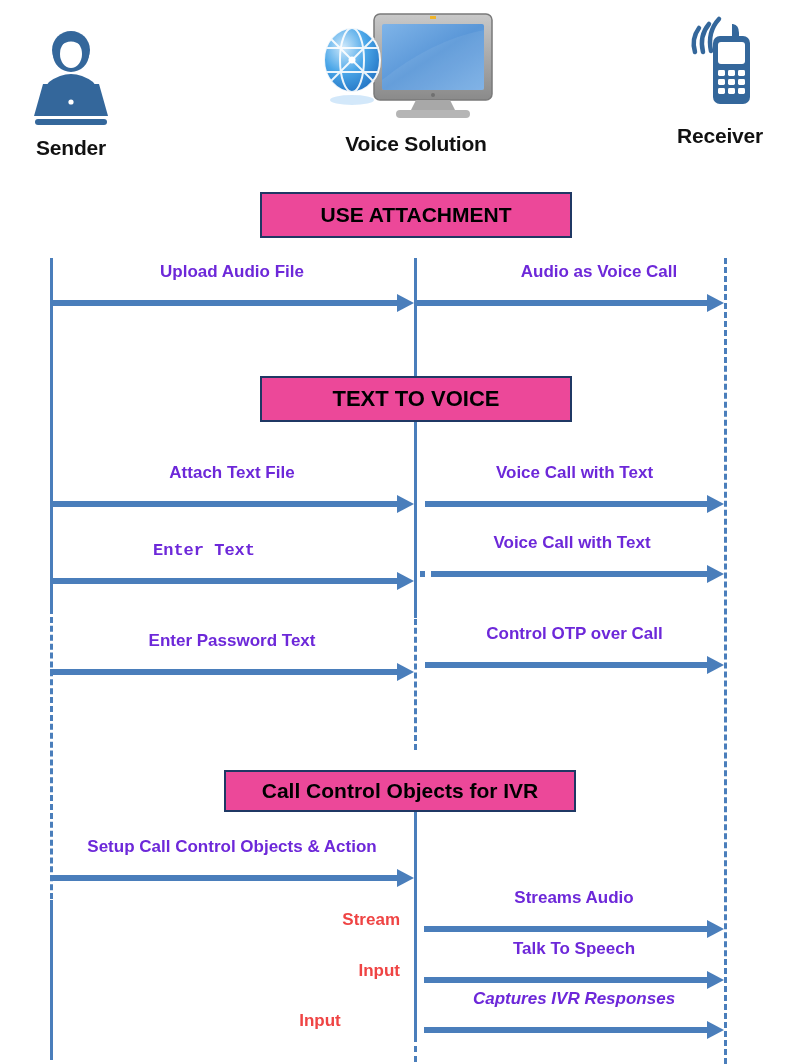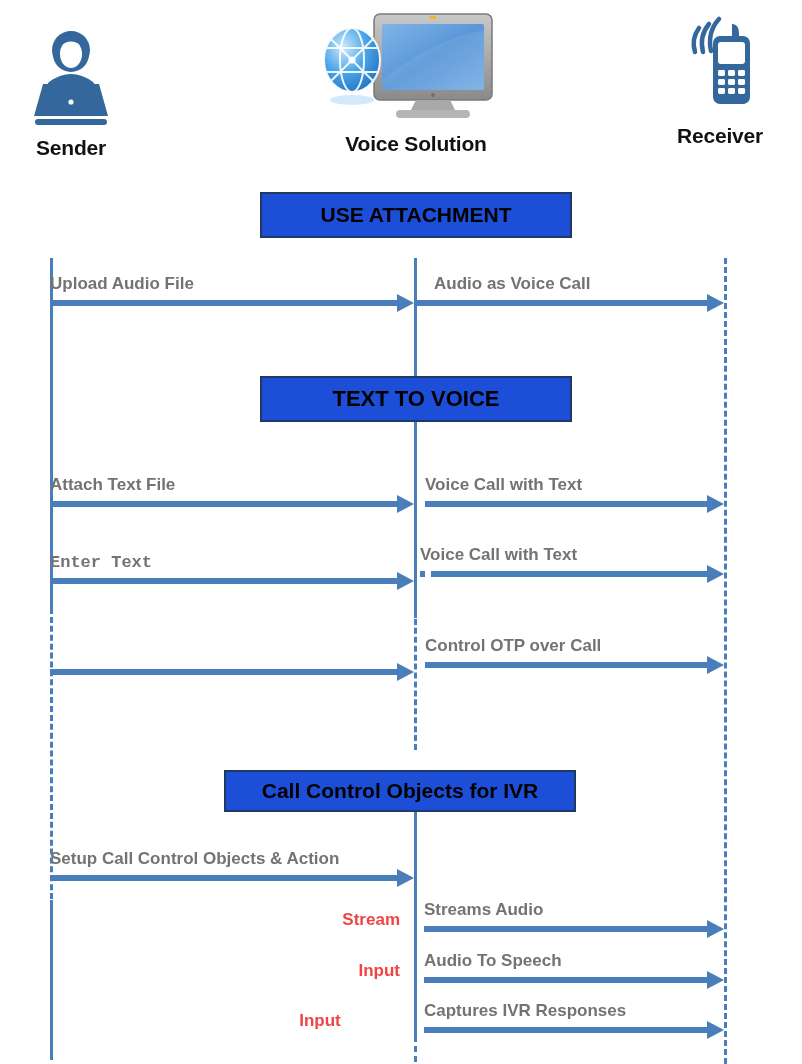--- a/index.html
+++ b/index.html
@@ -23,41 +23,41 @@
   #actor-voice .caption{margin-top:10px;}
   #actor-receiver{left:640px;top:8px;width:160px;}
   #actor-receiver .caption{margin-top:6px;}
 
   
   .lifeline{position:absolute;width:0;border-left-width:3px;border-left-style:solid;border-left-color:#4a7ebb;}
   .lifeline.dashed{border-left-style:dashed;}
 
   
   .phase-box{
-    position:absolute;background:#1d4ed8;border:2px solid #1f3864;
+    position:absolute;background:#ec4899;border:2px solid #1f3864;
     display:flex;align-items:center;justify-content:center;
     font-weight:bold;color:#000000;z-index:6;box-sizing:border-box;
   }
 
   
   .msg{position:absolute;height:34px;z-index:4;}
   .msg .line{
     position:absolute;left:0;bottom:0;height:6px;background:#4a7ebb;
   }
   .msg .line.dashstart{
     background:linear-gradient(to right,#4a7ebb 0 5px,#ffffff 5px 11px,#4a7ebb 11px 100%);
   }
   .msg .head{
     position:absolute;bottom:-6px;width:0;height:0;
     border-top:9px solid transparent;border-bottom:9px solid transparent;
     border-left:17px solid #4a7ebb;
   }
   .msg .mlabel{
-    position:absolute;bottom:12px;width:100%;
-    font-weight:bold;font-size:17px;color:#737373;white-space:nowrap;
+    position:absolute;bottom:24px;width:100%;text-align:center;
+    font-weight:bold;font-size:17px;color:#6d28d9;white-space:nowrap;
   }
   .side-label{
     position:absolute;font-weight:bold;font-size:17px;color:#ef4444;
     white-space:nowrap;text-align:right;z-index:5;
   }
 </style>
 </head>
 <body>
 
 <div class="canvas">
@@ -206,20 +206,21 @@
     <div class="head" style="left:347px;"></div>
   </div>
 
   <div class="msg" style="left:420px;top:543px;width:304px;">
     <div class="mlabel">Voice Call with Text</div>
     <div class="line dashstart" style="width:287px;"></div>
     <div class="head" style="left:287px;"></div>
   </div>
 
   <div class="msg" style="left:50px;top:641px;width:364px;">
+    <div class="mlabel">Enter Password Text</div>
     <div class="line" style="width:347px;"></div>
     <div class="head" style="left:347px;"></div>
   </div>
 
   <div class="msg" style="left:425px;top:634px;width:299px;">
     <div class="mlabel">Control OTP over Call</div>
     <div class="line" style="width:282px;"></div>
     <div class="head" style="left:282px;"></div>
   </div>
 
@@ -231,25 +232,25 @@
 
   <div class="side-label" style="left:240px;top:910px;width:160px;">Stream</div>
   <div class="msg" style="left:424px;top:898px;width:300px;">
     <div class="mlabel">Streams Audio</div>
     <div class="line" style="width:283px;"></div>
     <div class="head" style="left:283px;"></div>
   </div>
 
   <div class="side-label" style="left:240px;top:961px;width:160px;">Input</div>
   <div class="msg" style="left:424px;top:949px;width:300px;">
-    <div class="mlabel">Audio To Speech</div>
+    <div class="mlabel">Talk To Speech</div>
     <div class="line" style="width:283px;"></div>
     <div class="head" style="left:283px;"></div>
   </div>
 
   <div class="side-label" style="left:240px;top:1011px;width:160px;text-align:center;">Input</div>
-  <div class="msg" style="left:424px;top:999px;width:300px;">
+  <div class="msg" style="left:424px;top:999px;width:300px;font-style:italic;">
     <div class="mlabel">Captures IVR Responses</div>
     <div class="line" style="width:283px;"></div>
     <div class="head" style="left:283px;"></div>
   </div>
 
 </div>
 
 </body></html>

